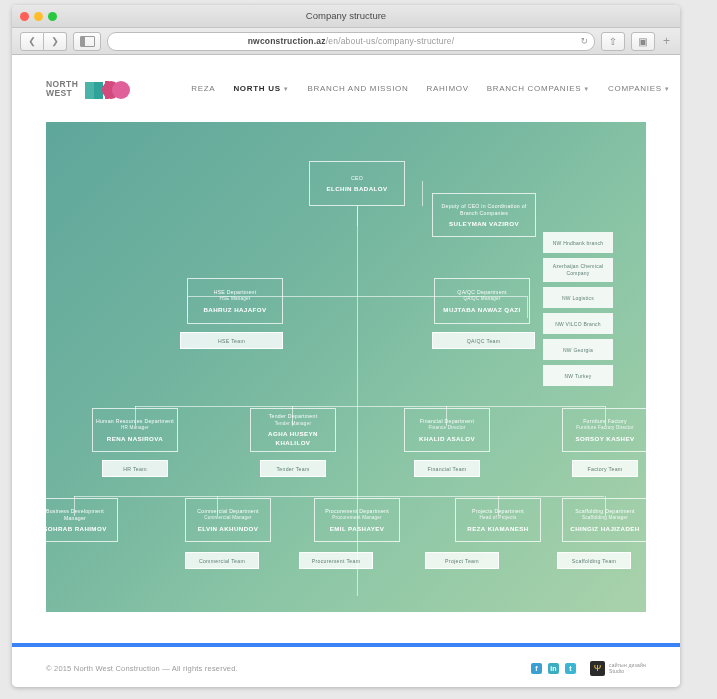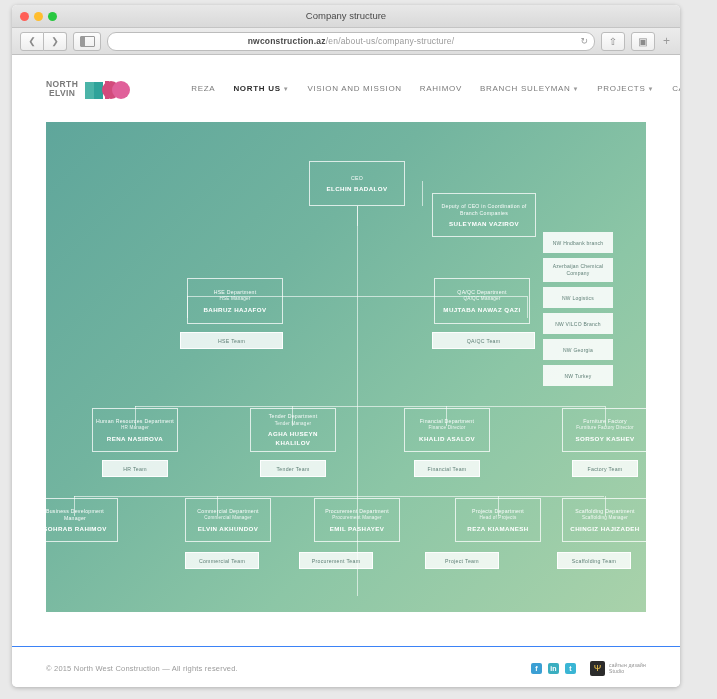--- a/index.html
+++ b/index.html
@@ -92,21 +92,21 @@
     position:absolute;background:rgba(255,255,255,.88);
     box-sizing:border-box;display:flex;align-items:center;justify-content:center;
     color:#5f7f76;font-size:5px;letter-spacing:.25px;
   }
   .ln{position:absolute;background:rgba(255,255,255,.6);}
   .lnv{width:1px;}
   .lnh{height:1px;}
   
   .footer{
     position:absolute;left:0;right:0;bottom:0;height:42px;
-    border-top:1px solid #3b82f6;display:flex;align-items:center;
+    border-top:4px solid #3b82f6;display:flex;align-items:center;
     padding:0 34px;justify-content:space-between;
   }
   .copy{font-size:7.5px;color:#9b9b9b;letter-spacing:.2px;}
   .footright{display:flex;align-items:center;gap:6px;}
   .soc{width:11px;height:11px;border-radius:2px;background:#3ca9bf;display:flex;
        align-items:center;justify-content:center;color:#fff;font-size:7px;font-weight:bold;}
   .soc.fb{background:#3b9fd4;}
   .soc.in{background:#3aaec0;}
   .soc.tw{background:#3ab5d4;}
   .studio{display:flex;align-items:center;gap:4px;margin-left:8px;}
@@ -144,39 +144,39 @@
     </div>
     <div class="tbtn">⇧</div>
     <div class="tbtn">▣</div>
     <div class="plus">+</div>
   </div>
 
   <div class="page">
 
     <div class="site-header">
       <div class="logo">
-        <div style="display:flex;flex-direction:column;align-items:center;">
+        <div style="display:flex;flex-direction:column;align-items:flex-start;">
           <span class="logo-text">NORTH</span>
-          <span class="logo-text">ELVIN</span>
+          <span class="logo-text">WEST</span>
         </div>
         <svg width="48" height="32" viewBox="0 0 48 32">
           <path d="M2 26 L2 9 L11 9 L11 26 Z" fill="#4bb4a8"></path>
           <path d="M11 9 L20 9 L20 26 L11 26 Z" fill="#2fa39a"></path>
           <circle cx="28" cy="17" r="9" fill="#d24b7c"></circle>
           <circle cx="38" cy="17" r="9" fill="#e0609a"></circle>
           <path d="M22 8 L26 8 L26 26 L22 26 Z" fill="#d24b7c"></path>
         </svg>
       </div>
       <div class="nav">
         <div class="nav-item"><span>REZA</span></div>
         <div class="nav-item active"><span>NORTH US</span><span class="caret">▼</span></div>
-        <div class="nav-item"><span>VISION AND MISSION</span></div>
+        <div class="nav-item"><span>BRANCH AND MISSION</span></div>
         <div class="nav-item"><span>RAHIMOV</span></div>
-        <div class="nav-item"><span>BRANCH SULEYMAN</span><span class="caret">▼</span></div>
-        <div class="nav-item"><span>PROJECTS</span><span class="caret">▼</span></div>
+        <div class="nav-item"><span>BRANCH COMPANIES</span><span class="caret">▼</span></div>
+        <div class="nav-item"><span>COMPANIES</span><span class="caret">▼</span></div>
         <div class="nav-item"><span>CAREER</span></div>
 
       </div>
     </div>
 
     <div class="chart-wrap">
 
       <div class="ln lnv" style="left:311px;top:84px;height:20px;"></div>
       <div class="ln lnv" style="left:311px;top:84px;height:390px;"></div>
       <div class="ln lnh" style="left:141px;top:174px;width:340px;"></div>

